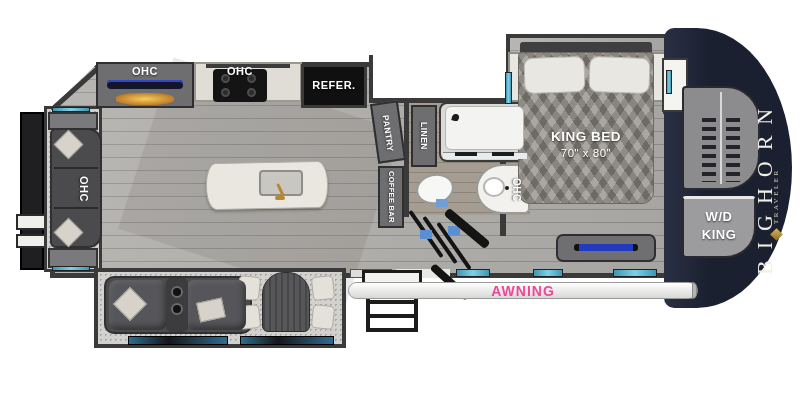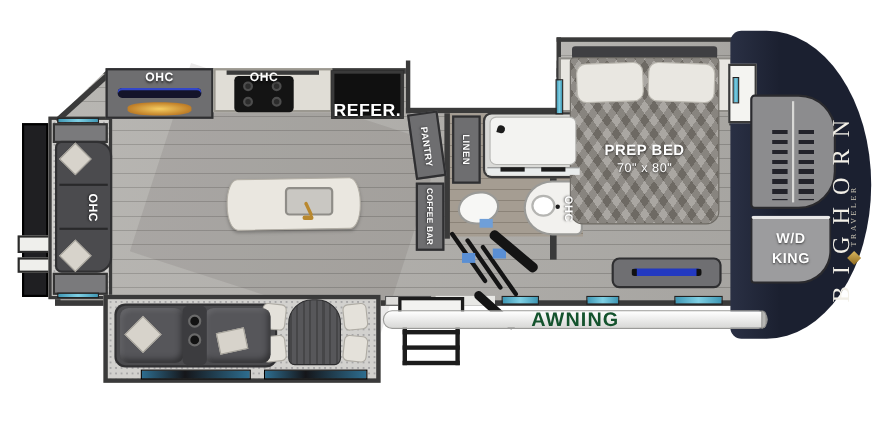--- a/index.html
+++ b/index.html
@@ -70,21 +70,21 @@
 
   <div class="a" style="left:194px;top:62px;width:108px;height:40px;background:#e0ddd6;border:2px solid #9b9890;z-index:4;"></div>
   <div class="a" style="left:206px;top:64px;width:84px;height:4px;background:#3b3b3b;z-index:5;"></div>
   <div class="a" style="left:213px;top:69px;width:54px;height:33px;background:#141414;border-radius:4px;z-index:5;"></div>
   <div class="a" style="left:221px;top:74px;width:9px;height:9px;border-radius:50%;background:#2c2c2c;border:2px solid #4d4d4d;z-index:6;"></div>
   <div class="a" style="left:247px;top:74px;width:9px;height:9px;border-radius:50%;background:#2c2c2c;border:2px solid #4d4d4d;z-index:6;"></div>
   <div class="a" style="left:221px;top:88px;width:9px;height:9px;border-radius:50%;background:#2c2c2c;border:2px solid #4d4d4d;z-index:6;"></div>
   <div class="a" style="left:247px;top:88px;width:9px;height:9px;border-radius:50%;background:#2c2c2c;border:2px solid #4d4d4d;z-index:6;"></div>
   <div class="a lbl" style="left:215px;top:64px;width:50px;height:13px;font-size:11px;z-index:7;">OHC</div>
   <div class="a" style="left:301px;top:64px;width:66px;height:44px;background:#101010;border:3px solid #3a3a3a;z-index:4;"></div>
-  <div class="a lbl" style="left:303px;top:94px;width:62px;height:14px;font-size:16px;z-index:5;">REFER.</div>
+  <div class="a lbl" style="left:303px;top:78px;width:62px;height:14px;font-size:11px;z-index:5;">REFER.</div>
 
   <div class="a" style="left:206px;top:162px;width:122px;height:47px;background:#eae7e0;border:1px solid #b2aea5;border-radius:10px/22px;box-shadow:0 2px 3px rgba(0,0,0,.25);transform:rotate(-1deg);z-index:4;"></div>
   <div class="a" style="left:259px;top:170px;width:44px;height:26px;background:#c9c7c2;border:2px solid #8f8d88;border-radius:4px;z-index:5;"></div>
   <div class="a" style="left:279px;top:183px;width:3px;height:14px;background:#b9882e;transform:rotate(-25deg);border-radius:2px;z-index:6;"></div>
   <div class="a" style="left:275px;top:196px;width:10px;height:4px;background:#b9882e;border-radius:2px;z-index:6;"></div>
 
   <div class="a gcab" style="left:374px;top:102px;width:28px;height:60px;transform:rotate(-8deg);z-index:5;"></div>
   <div class="a lbl v" style="left:380px;top:106px;width:16px;height:54px;font-size:8.5px;transform:rotate(-8deg);z-index:6;">PANTRY</div>
   <div class="a gcab" style="left:378px;top:166px;width:26px;height:62px;z-index:5;"></div>
   <div class="a lbl v" style="left:383px;top:168px;width:16px;height:58px;font-size:7.5px;letter-spacing:.3px;z-index:6;">COFFEE BAR</div>
@@ -143,21 +143,21 @@
   <div class="a wall" style="left:506px;top:62px;width:5px;height:52px;z-index:4;"></div>
   <div class="a wall" style="left:663px;top:62px;width:5px;height:52px;z-index:4;"></div>
   <div class="a teal" style="left:505px;top:72px;width:7px;height:32px;z-index:5;"></div>
   <div class="a teal" style="left:662px;top:72px;width:7px;height:32px;z-index:5;"></div>
   <div class="a" style="left:508px;top:52px;width:14px;height:50px;background:#e8e6e1;border:2px solid #8f8d88;z-index:4;"></div>
   <div class="a" style="left:650px;top:52px;width:16px;height:50px;background:#e8e6e1;border:2px solid #8f8d88;z-index:4;"></div>
   <div class="a" style="left:520px;top:42px;width:132px;height:12px;background:#3f3f42;border-radius:3px;z-index:5;"></div>
   <div class="a chev" style="left:518px;top:52px;width:136px;height:152px;border-radius:4px 4px 12px 12px;z-index:5;"></div>
   <div class="a pillow" style="left:524px;top:57px;width:61px;height:36px;transform:rotate(-2deg);z-index:6;"></div>
   <div class="a pillow" style="left:589px;top:57px;width:61px;height:36px;transform:rotate(2deg);z-index:6;"></div>
-  <div class="a lbl" style="left:518px;top:128px;width:136px;height:16px;font-size:13.5px;letter-spacing:.5px;z-index:7;">PREP BED</div>
+  <div class="a lbl" style="left:518px;top:128px;width:136px;height:16px;font-size:13.5px;letter-spacing:.5px;z-index:7;">KING BED</div>
   <div class="a lbl" style="left:518px;top:146px;width:136px;height:14px;font-size:11.5px;font-weight:400;z-index:7;">70" x 80"</div>
   <div class="a" style="left:556px;top:234px;width:100px;height:28px;background:#6f6f72;border:2px solid #2f2f31;border-radius:7px;z-index:4;"></div>
   <div class="a" style="left:574px;top:244px;width:64px;height:7px;background:#2339c0;border-left:5px solid #111;border-right:5px solid #111;border-radius:3px;z-index:5;"></div>
 
   <div class="a cap" style="left:664px;top:28px;width:128px;height:280px;border-radius:10px 95px 95px 10px/10px 140px 140px 10px;z-index:4;"></div>
   <div class="a" style="left:662px;top:58px;width:26px;height:54px;background:#f4f4f1;border:2px solid #3a3a3a;z-index:5;"></div>
   <div class="a teal" style="left:666px;top:70px;width:6px;height:24px;z-index:6;"></div>
   <div class="a" style="left:682px;top:86px;width:78px;height:104px;background:#8c8c8e;border:2px solid #2a2a2e;border-radius:4px 34px 34px 4px;z-index:5;"></div>
   <div class="a" style="left:720px;top:92px;width:2px;height:92px;background:#d8d8d6;z-index:6;"></div>
   <div class="a clothes" style="left:702px;top:118px;width:14px;height:64px;z-index:6;"></div>
@@ -171,15 +171,15 @@
 
   <div class="a" style="left:362px;top:270px;width:60px;height:22px;background:#f2f2f0;border:3px solid #1c1c1c;z-index:5;"></div>
   <div class="a" style="left:366px;top:292px;width:4px;height:40px;background:#1c1c1c;z-index:5;"></div>
   <div class="a" style="left:414px;top:292px;width:4px;height:40px;background:#1c1c1c;z-index:5;"></div>
   <div class="a" style="left:366px;top:300px;width:52px;height:4px;background:#1c1c1c;z-index:5;"></div>
   <div class="a" style="left:366px;top:314px;width:52px;height:4px;background:#1c1c1c;z-index:5;"></div>
   <div class="a" style="left:366px;top:328px;width:52px;height:4px;background:#1c1c1c;z-index:5;"></div>
 
   <div class="a" style="left:348px;top:282px;width:350px;height:17px;background:linear-gradient(180deg,#ffffff,#d8d8d6);border:1px solid #9a9a98;border-radius:9px;z-index:6;"></div>
   <div class="a" style="left:692px;top:282px;width:5px;height:17px;background:#b5b5b3;border:1px solid #8a8a88;border-radius:0 8px 8px 0;z-index:7;"></div>
-  <div class="a lbl" style="left:448px;top:283px;width:150px;height:15px;font-size:18px;color:#14532d;font-weight:600;letter-spacing:1px;text-shadow:none;z-index:8;">AWNING</div>
+  <div class="a lbl" style="left:448px;top:283px;width:150px;height:15px;font-size:14px;color:#ec4899;font-weight:600;letter-spacing:1px;text-shadow:none;z-index:8;">AWNING</div>
 
 </div>
 
 </body></html>

